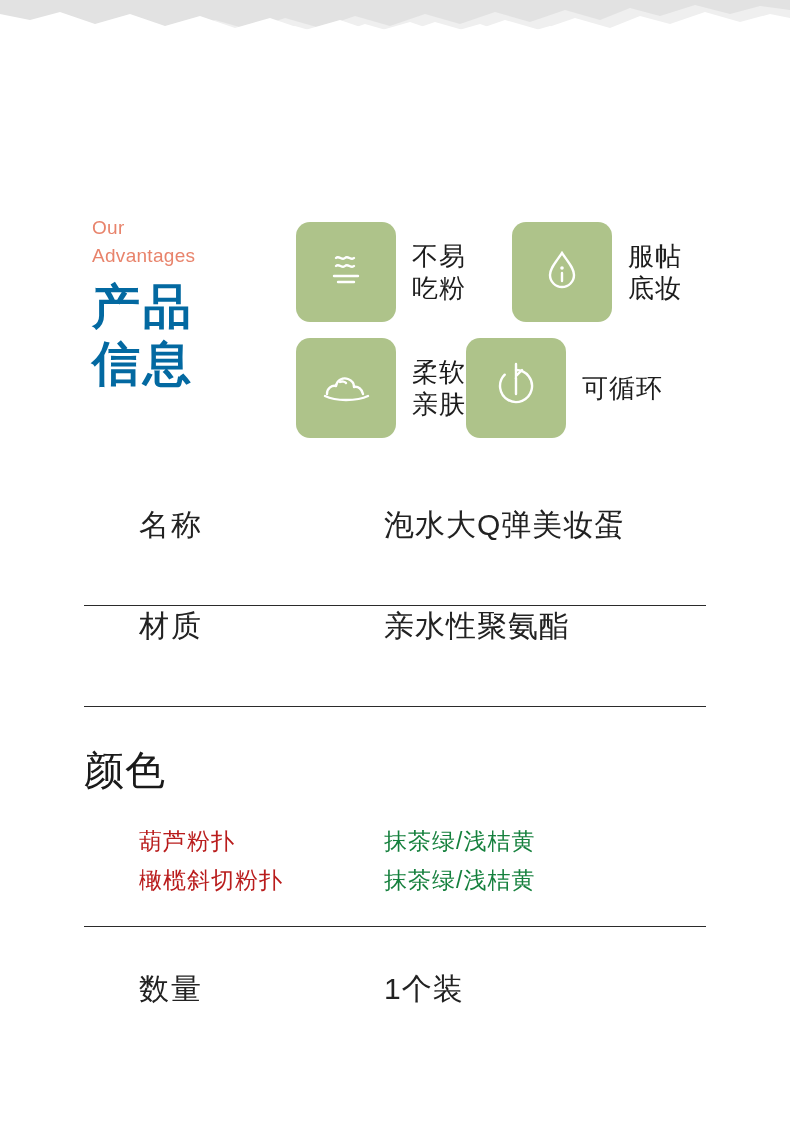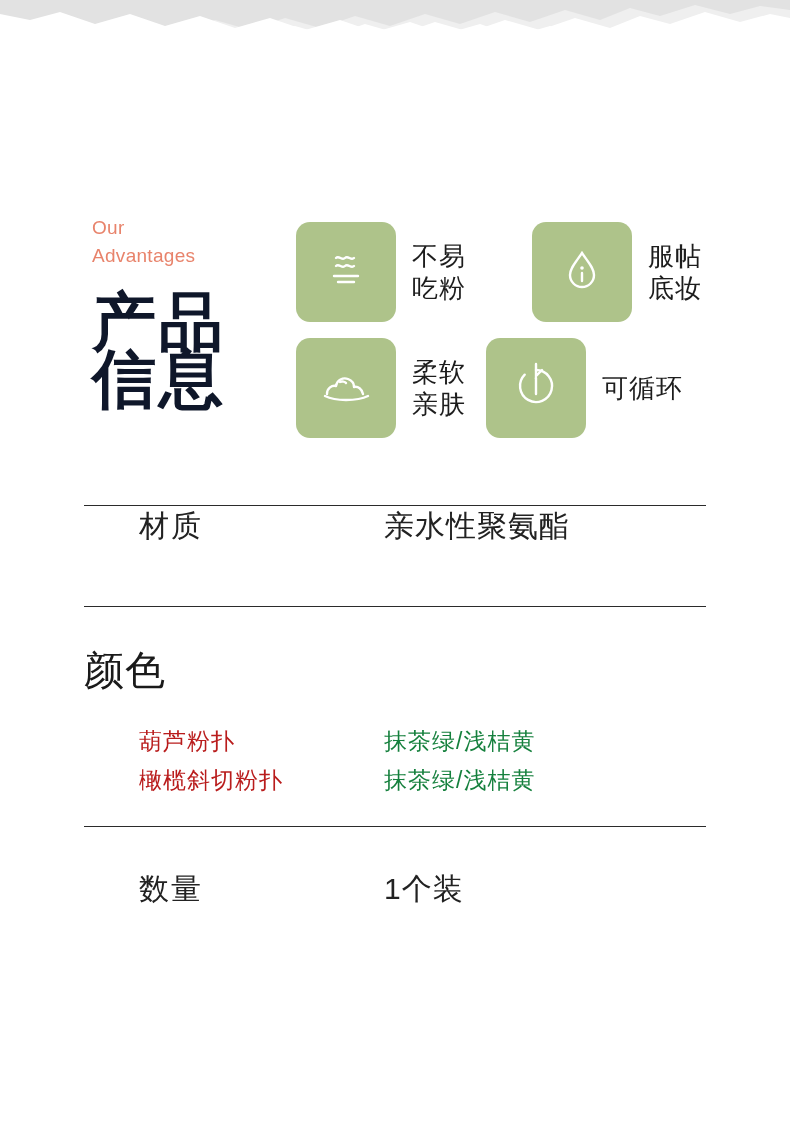--- a/index.html
+++ b/index.html
@@ -41,38 +41,37 @@
     width: 190px;
   }
   .adv-eyebrow {
     color: #e8836b;
     font-size: 19px;
     line-height: 28px;
     letter-spacing: 0.3px;
   }
   .adv-eyebrow .l2 { display: block; }
   .adv-heading {
-    margin-top: 24px;
-    font-size: 64px;
+    margin-top: 8px;
+    font-size: 48px;
     font-weight: bold;
     line-height: 57px;
     letter-spacing: 3px;
-    color: #0f172a;
+    color: #0369a1;
   }
 
   .adv-grid {
     position: absolute;
     left: 288px;
     top: 8px;
     width: 430px;
   }
   .adv-row {
     display: flex;
     margin-bottom: 16px;
-    gap: 20px;
   }
   .adv-item {
     display: flex;
     align-items: center;
   }
   .adv-item.first { width: 216px; }
   .adv-tile {
     width: 100px;
     height: 100px;
     background: #aec38a;
@@ -259,20 +258,24 @@
           <span>可循环</span>
         </div>
       </div>
     </div>
 
   </div>
 </section>
 
 <section class="spec">
 
+  <div class="spec-row">
+    <div class="spec-key">名称</div>
+    <div class="spec-val">泡水大Q弹美妆蛋</div>
+  </div>
   <div class="divider"></div>
 
   <div class="spec-row">
     <div class="spec-key">材质</div>
     <div class="spec-val">亲水性聚氨酯</div>
   </div>
   <div class="divider"></div>
 
   <div>
     <div class="shape-row">

